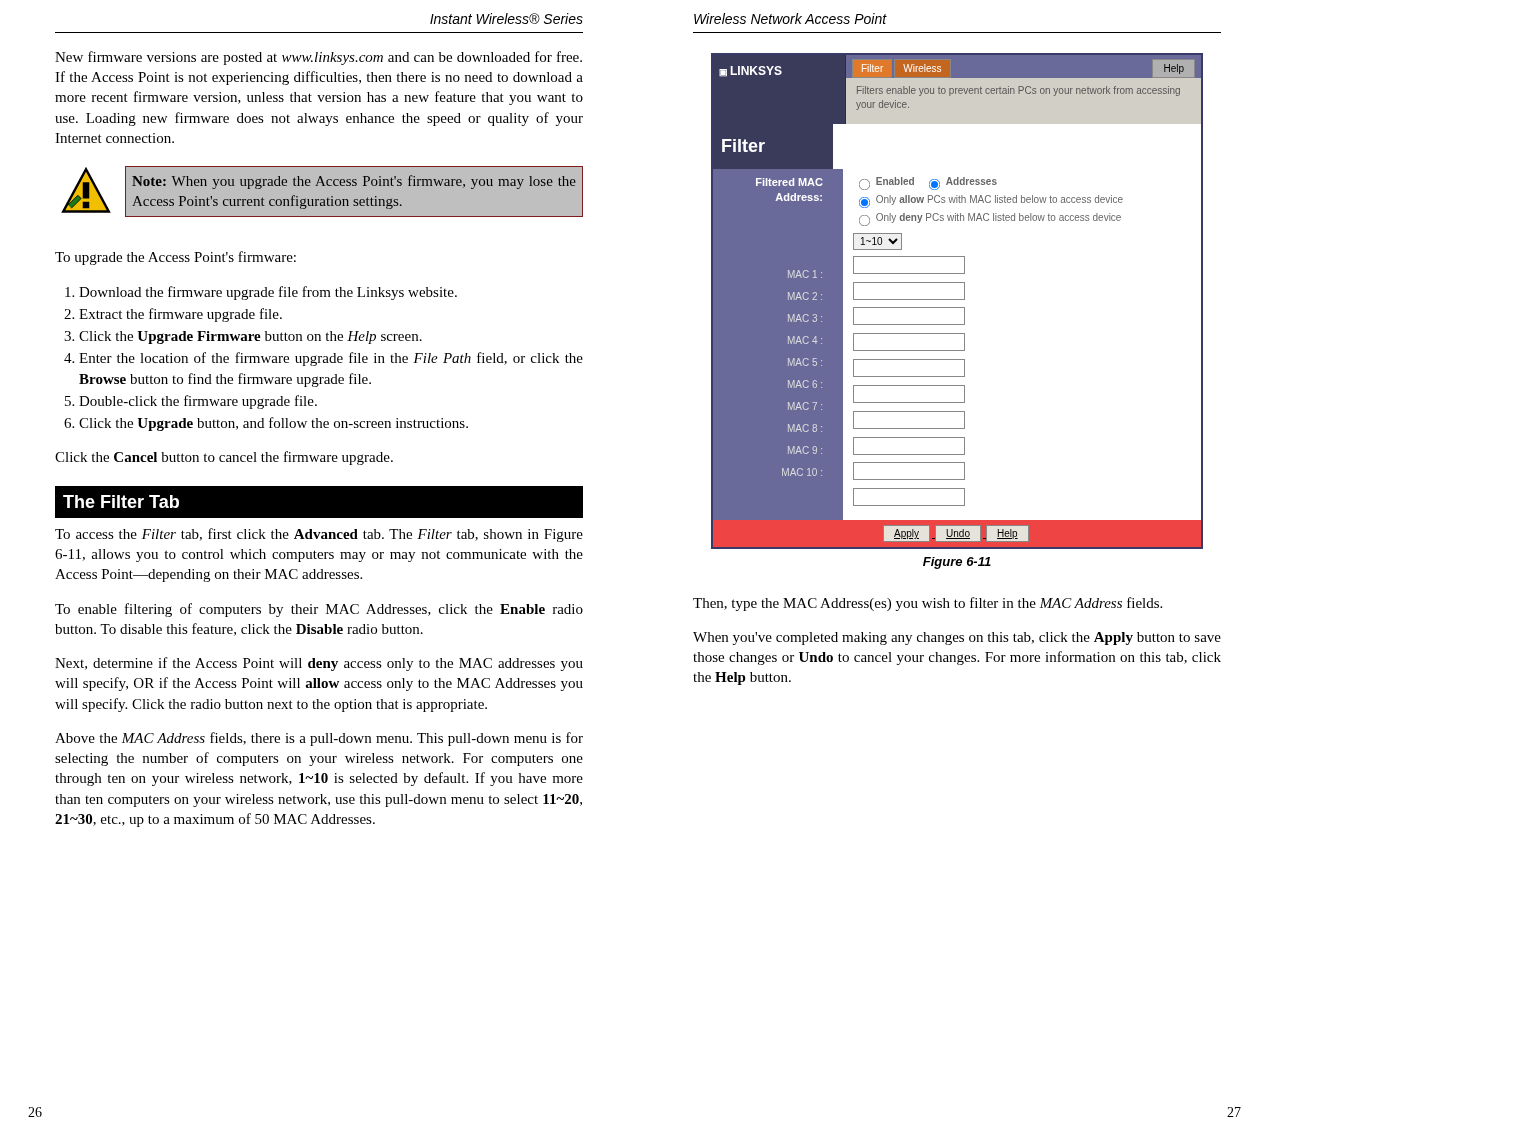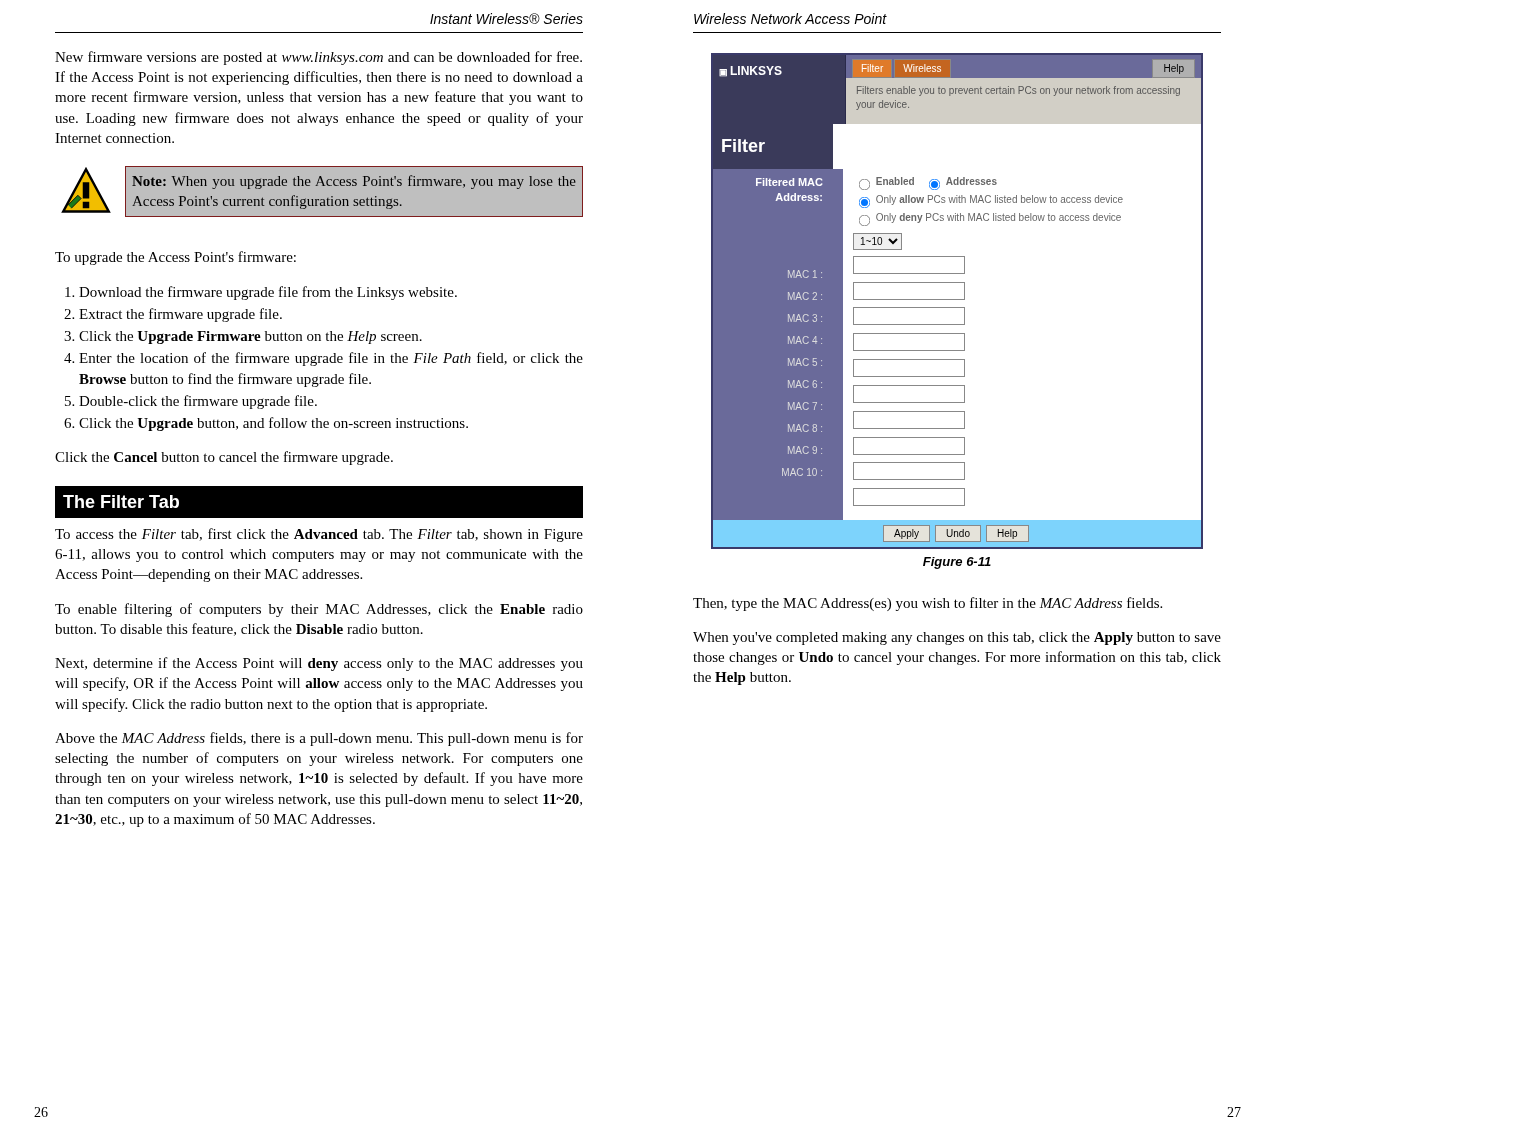--- a/index.html
+++ b/index.html
@@ -33,21 +33,21 @@
     margin-bottom: 14px;
     white-space: nowrap;
   }
   .running-head.left { text-align: right; }
   .running-head.right { text-align: left; }
   .pgno {
     position: absolute;
     bottom: 6px;
     font-size: 14px;
   }
-  .pgno.left { left: 34px; }
+  .pgno.left { left: 28px; }
   .pgno.right { right: 35px; }
   .body-p {
     text-align: justify;
     margin: 0 0 14px 0;
   }
   ol.steps {
     margin: 0 0 14px 0;
     padding-left: 24px;
   }
   ol.steps li {
@@ -206,23 +206,24 @@
     display: inline-block;
     margin-bottom: 4px;
   }
   .range-select {
     font-size: 10px;
     border: 1px solid #888;
     padding: 1px 2px;
     margin-top: 4px;
   }
   .router-footer {
-    background: #7dd3fc;
+    background: #ef4444;
     text-align: left;
     padding: 6px 0 6px 170px;
+    text-decoration: underline;
   }
   .router-footer .btn {
     font-size: 10px;
     padding: 2px 10px;
     border: 1px solid #888;
     background: #e5e3da;
     margin-right: 2px;
     cursor: pointer;
   }
   b { font-weight: bold; }

